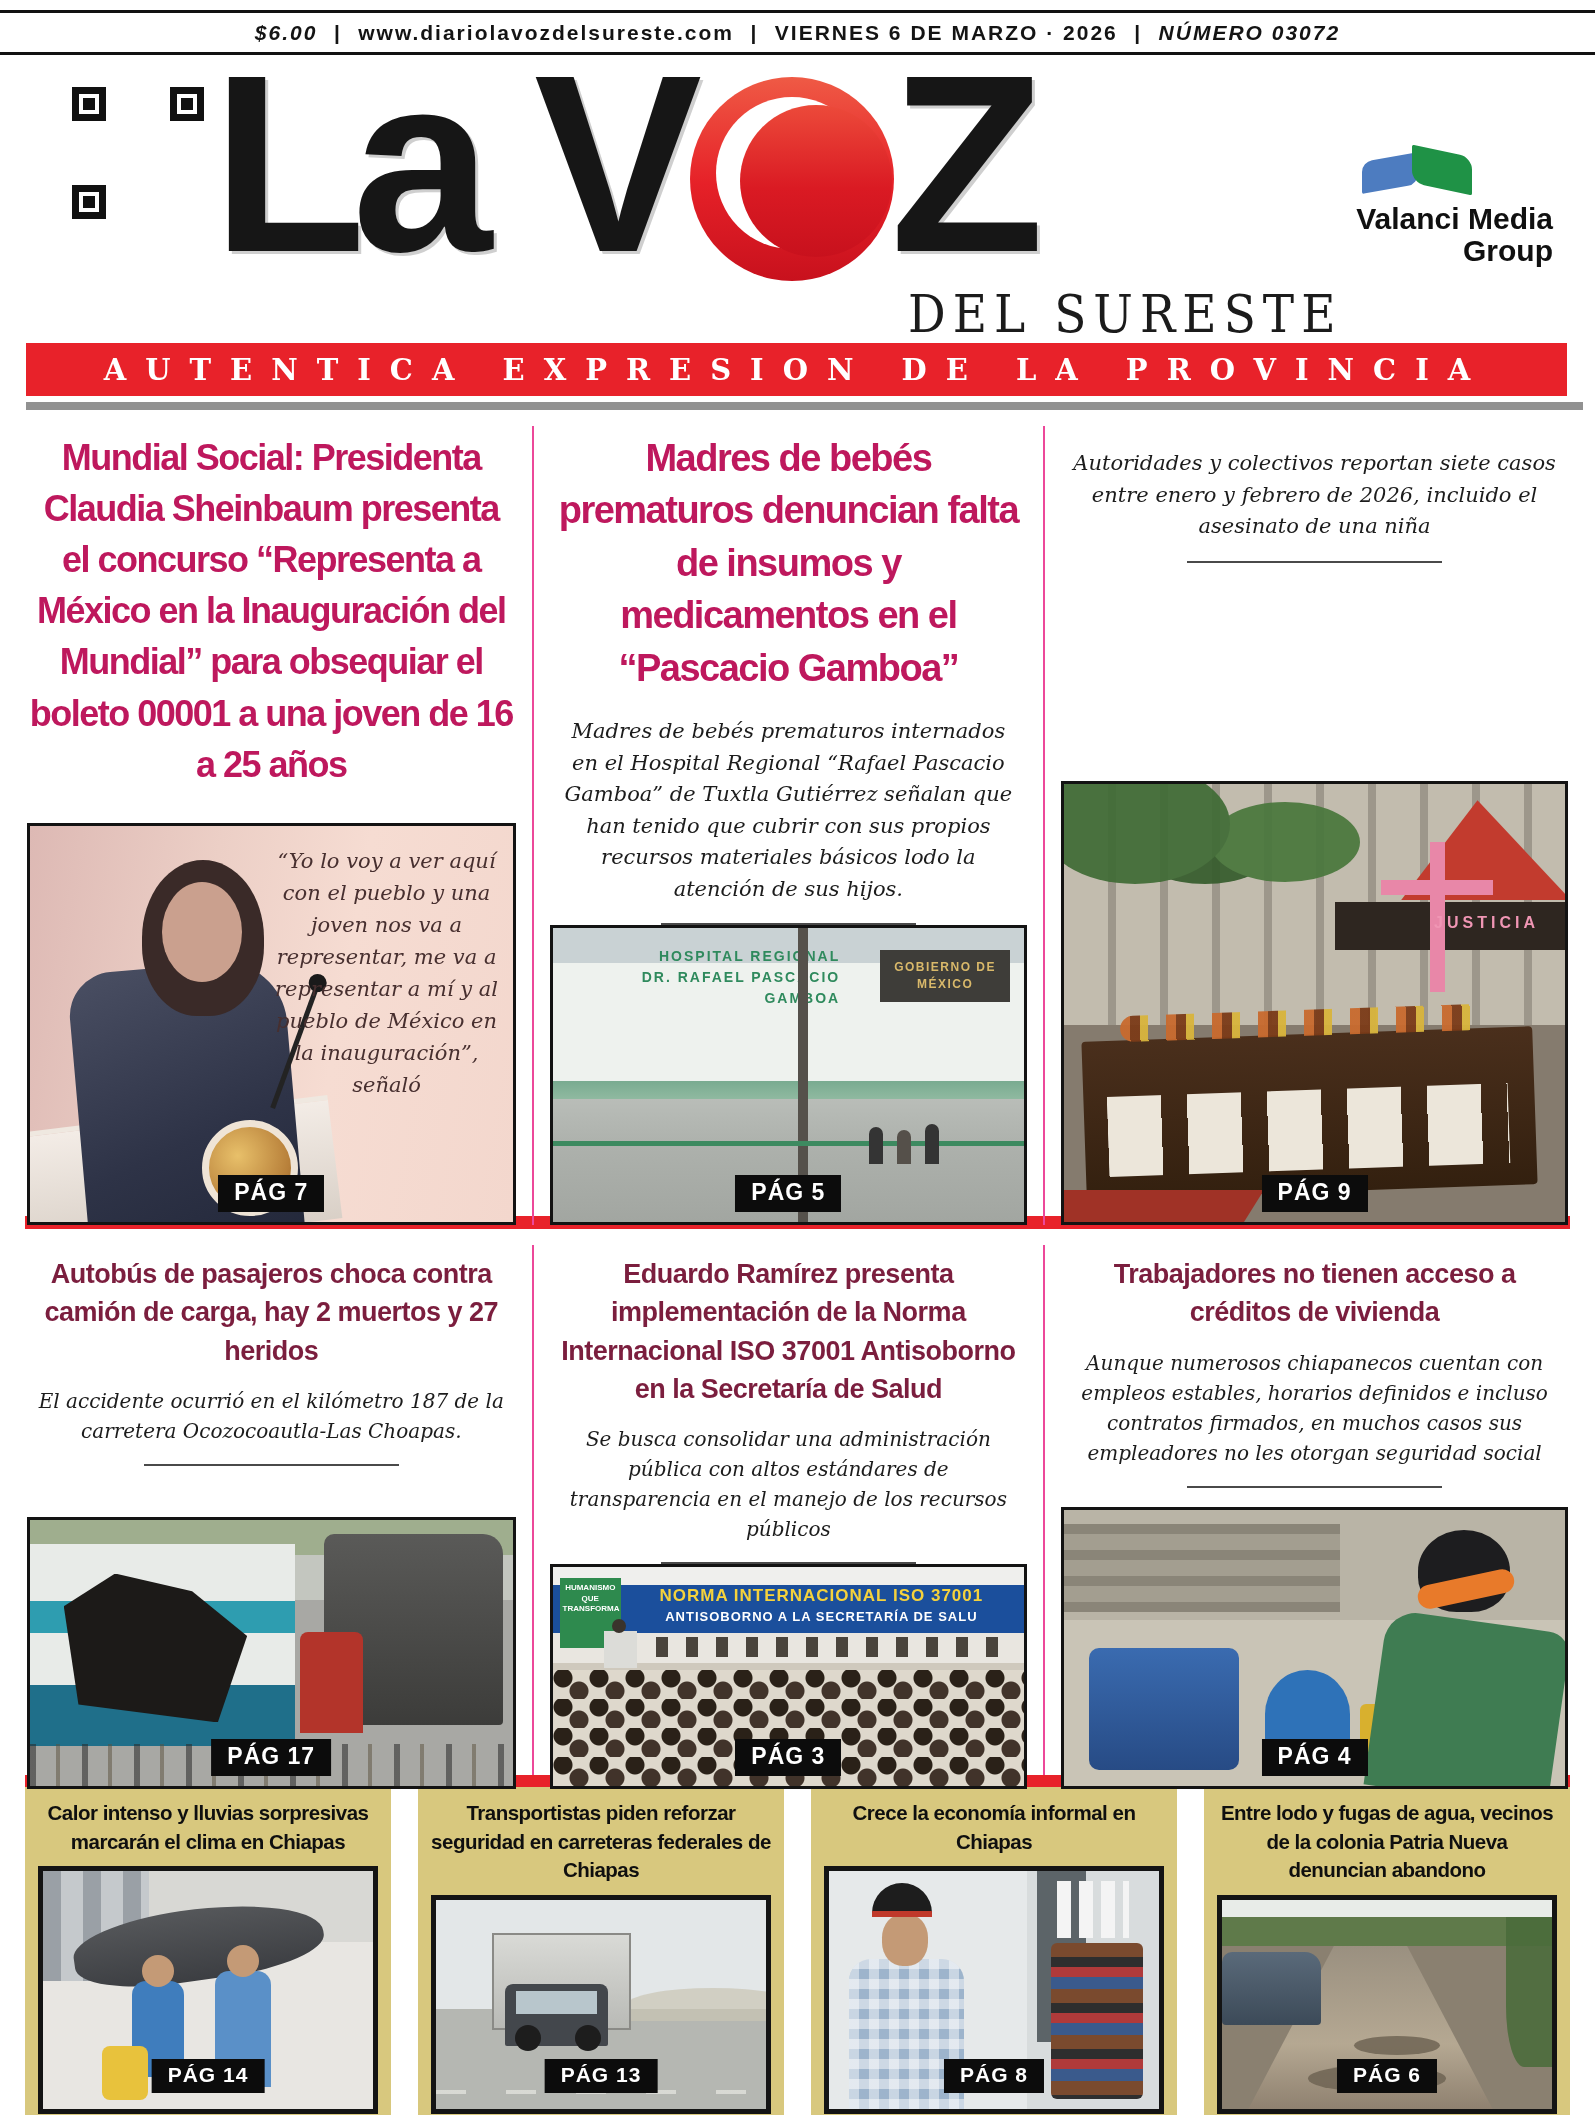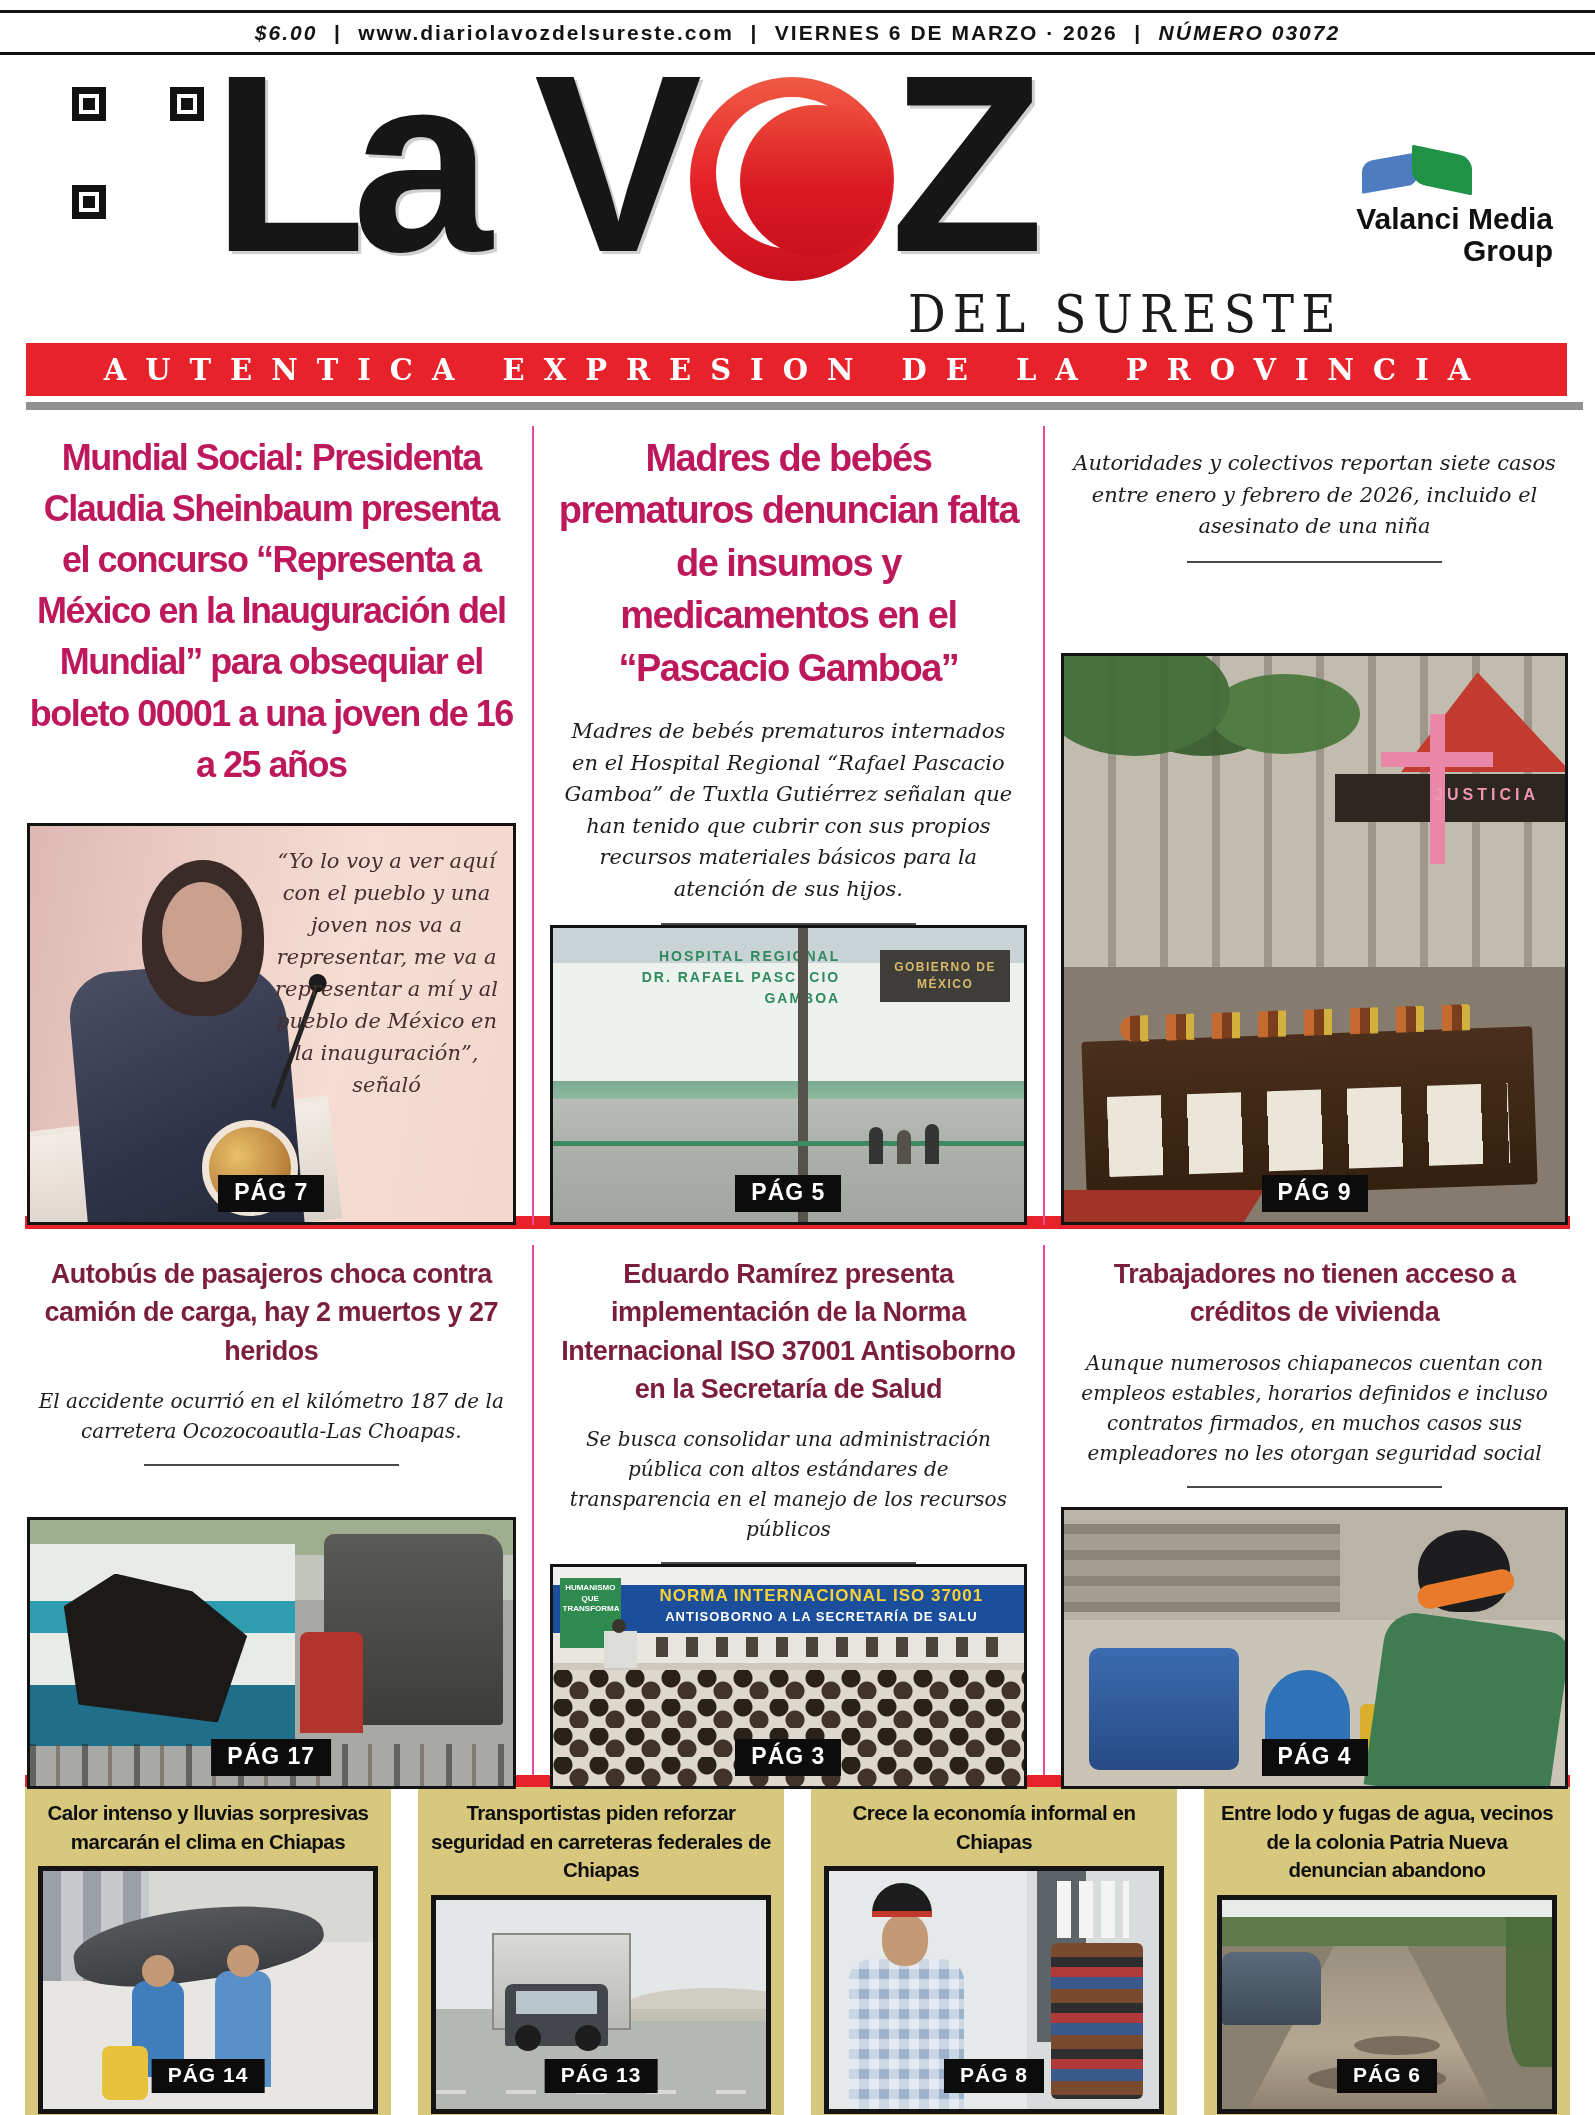--- a/index.html
+++ b/index.html
@@ -121,21 +121,21 @@
   .ph-hospital { height:300px;
     background:linear-gradient(180deg,#c9d2d4 0%,#c9d2d4 12%,#eef2ee 12%,#eef2ee 52%,#79ab90 52%,#8fb9a0 58%,#b9bdb8 58%,#adb1ac 74%,#a2a6a1 100%); }
   .ho-sign { position:absolute; left:5%; top:18px; width:56%; text-align:right; color:#2f8a5d;
              font-weight:bold; font-size:14px; letter-spacing:2px; line-height:1.5; }
   .ho-gob  { position:absolute; right:3%; top:22px; background:#3e3d39; color:#d9b96a; font-size:12px; font-weight:bold;
              padding:9px 14px; text-align:center; line-height:1.4; letter-spacing:1.5px; }
   .ho-pole { position:absolute; left:52%; top:0; width:10px; height:100%; background:#55514b; }
   .ho-rail { position:absolute; left:0; bottom:76px; width:100%; height:5px; background:#3d8a60; }
   .ho-p { position:absolute; width:14px; height:40px; background:#343434; border-radius:7px 7px 0 0; bottom:58px; }
   .ho-p.p1 { right:18%; } .ho-p.p2 { right:24%; height:34px; background:#55504a; } .ho-p.p3 { right:30%; height:37px; }
-  .ph-memorial { height:572px;
+  .ph-memorial { height:444px;
     background:linear-gradient(180deg, rgba(0,0,0,0) 0 55%, #857b6e 55% 100%),
                repeating-linear-gradient(90deg,#c2bcae 0 44px,#9d978b 44px 52px); }
   .me-trees { position:absolute; left:-24px; top:-20px; width:190px; height:120px; background:#3f6b35; border-radius:50%;
               box-shadow:150px 18px 0 -20px #49773c, 70px 30px 0 -30px #355c2c; opacity:.92; }
   .me-tent { position:absolute; right:-6px; top:16px; width:170px; height:100px; background:#c23b2e;
              clip-path:polygon(0 100%, 45% 0, 100% 100%); }
   .me-stage { position:absolute; right:0; top:118px; width:230px; height:48px; background:#2e2620; }
   .me-justicia { position:absolute; right:26px; top:130px; color:#f096b4; font-weight:bold; font-size:16px; letter-spacing:4px; }
   .me-cross-v { position:absolute; right:120px; top:58px; width:15px; height:150px; background:#e887a8; }
   .me-cross-h { position:absolute; right:72px; top:96px; width:112px; height:15px; background:#e887a8; }
@@ -274,21 +274,21 @@
         <div class="sh-face"></div>
         <div class="sh-mic"></div>
         <div class="sh-seal"></div>
         <div class="sh-quote">“Yo lo voy a ver aquí con el pueblo y una joven nos va a representar, me va a representar a mí y al pueblo de México en la inauguración”, señaló</div>
         <div class="pag">PÁG 7</div>
       </div>
     </div>
 
     <div class="col c2">
       <h1 class="head">Madres de bebés prematuros denuncian falta de insumos y medicamentos en el “Pascacio Gamboa”</h1>
-      <p class="subhead">Madres de bebés prematuros internados en el Hospital Regional “Rafael Pascacio Gamboa” de Tuxtla Gutiérrez señalan que han tenido que cubrir con sus propios recursos materiales básicos para la atención de sus hijos.</p>
+      <p class="subhead">Madres de bebés prematuros internados en el Hospital Regional “Rafael Pascacio Gamboa” de Tuxtla Gutiérrez señalan que han tenido que cubrir con sus propios recursos materiales básicos lodo la atención de sus hijos.</p>
       <div class="shortrule"></div>
       <div class="photo ph-hospital">
         <div class="ho-sign">
           <div>HOSPITAL REGIONAL</div>
           <div>DR. RAFAEL PASCACIO GAMBOA</div>
         </div>
         <div class="ho-gob">
           <div>GOBIERNO DE</div>
           <div>MÉXICO</div>
         </div>

